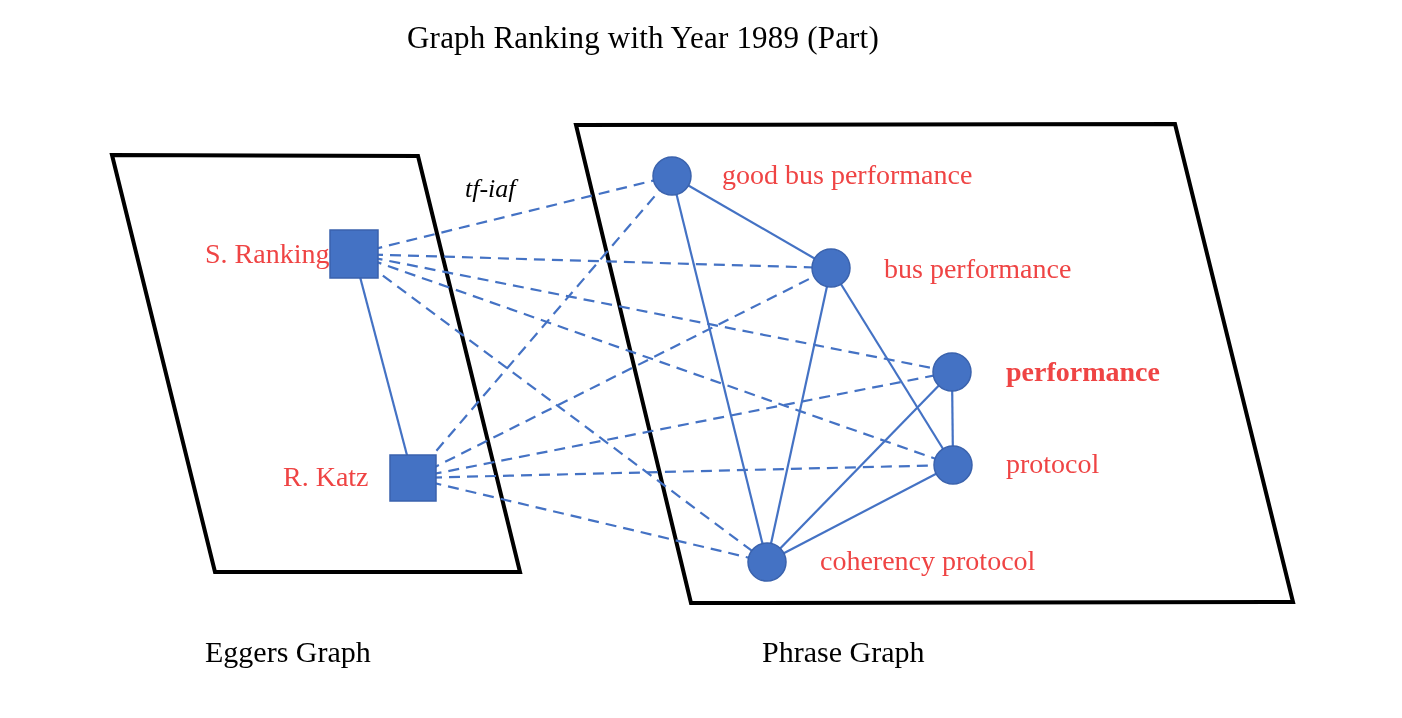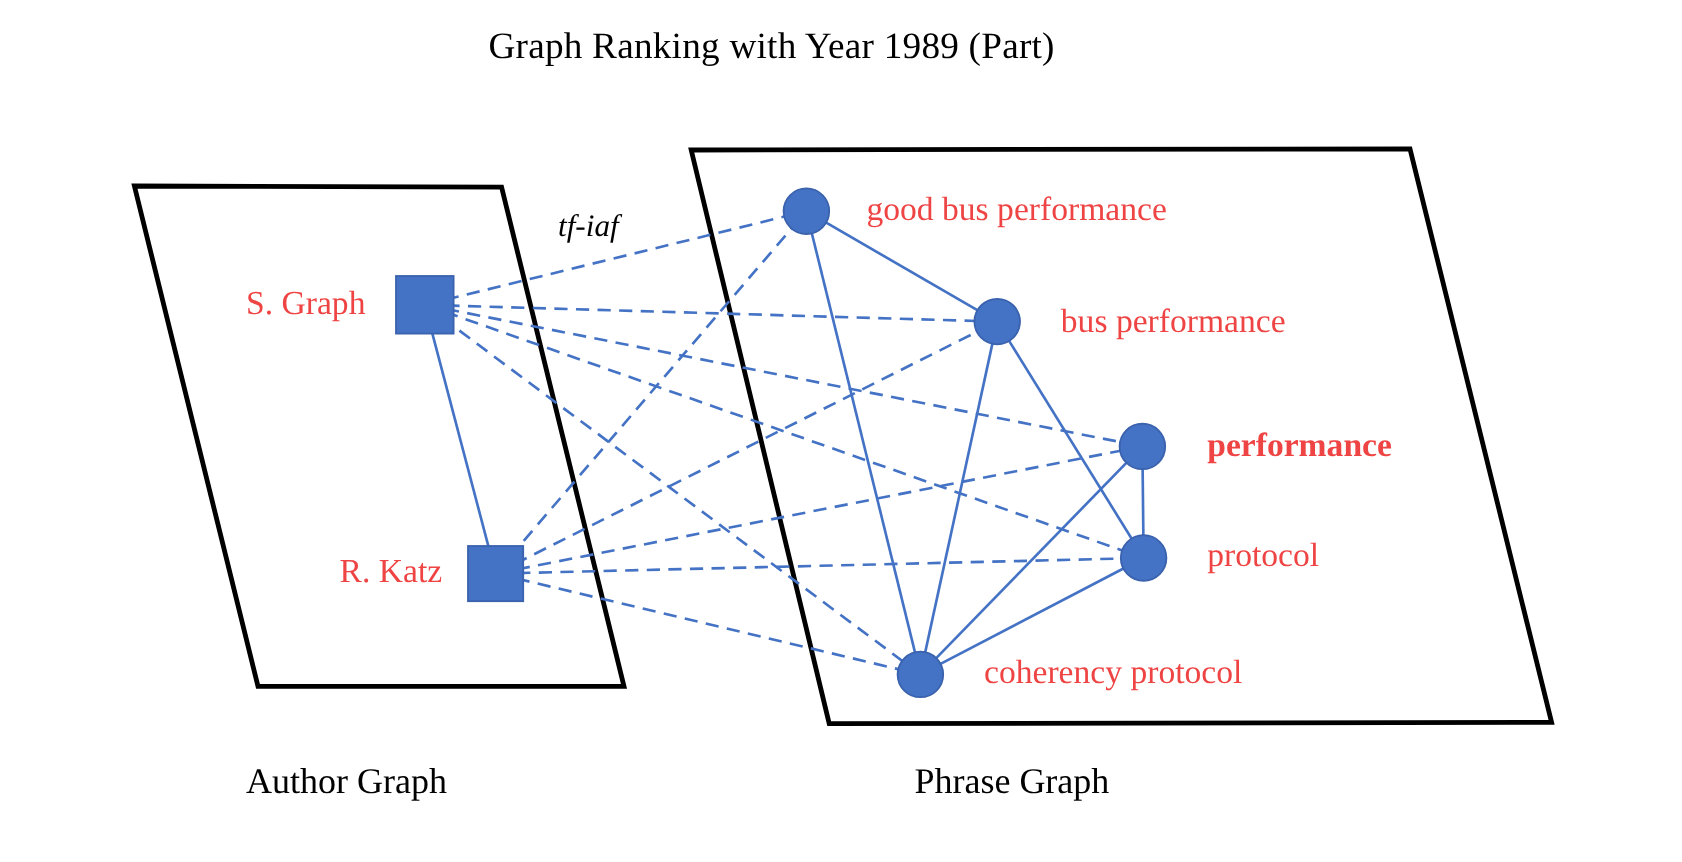--- a/index.html
+++ b/index.html
@@ -129,20 +129,20 @@
   </svg>
 
   <div class="edge-annotation" id="tf-iaf-label" style="left: 465px; top: 157px;">tf-iaf</div>
 
   <div id="labels-layer">
       <div class="node-label" style="left: 722px; top: 161px;">good bus performance</div>
       <div class="node-label" style="left: 884px; top: 255px;">bus performance</div>
       <div class="node-label" style="left: 1006px; top: 358px; font-weight: bold;">performance</div>
       <div class="node-label" style="left: 1006px; top: 450px;">protocol</div>
       <div class="node-label" style="left: 820px; top: 547px;">coherency protocol</div>
-      <div class="node-label" style="left: 205px; top: 240px;">S. Graph</div>
+      <div class="node-label" style="left: 205px; top: 240px;">S. Ranking</div>
       <div class="node-label" style="left: 255px; top: 463px; margin-left: 28px;">R. Katz</div>
     </div>
 
-  <div class="panel-caption" id="caption-author" style="left: 205px; top: 635px;">Author Graph</div>
+  <div class="panel-caption" id="caption-author" style="left: 205px; top: 635px;">Eggers Graph</div>
   <div class="panel-caption" id="caption-phrase" style="left: 762px; top: 635px;">Phrase Graph</div>
 
 </div>
 
 </body></html>

